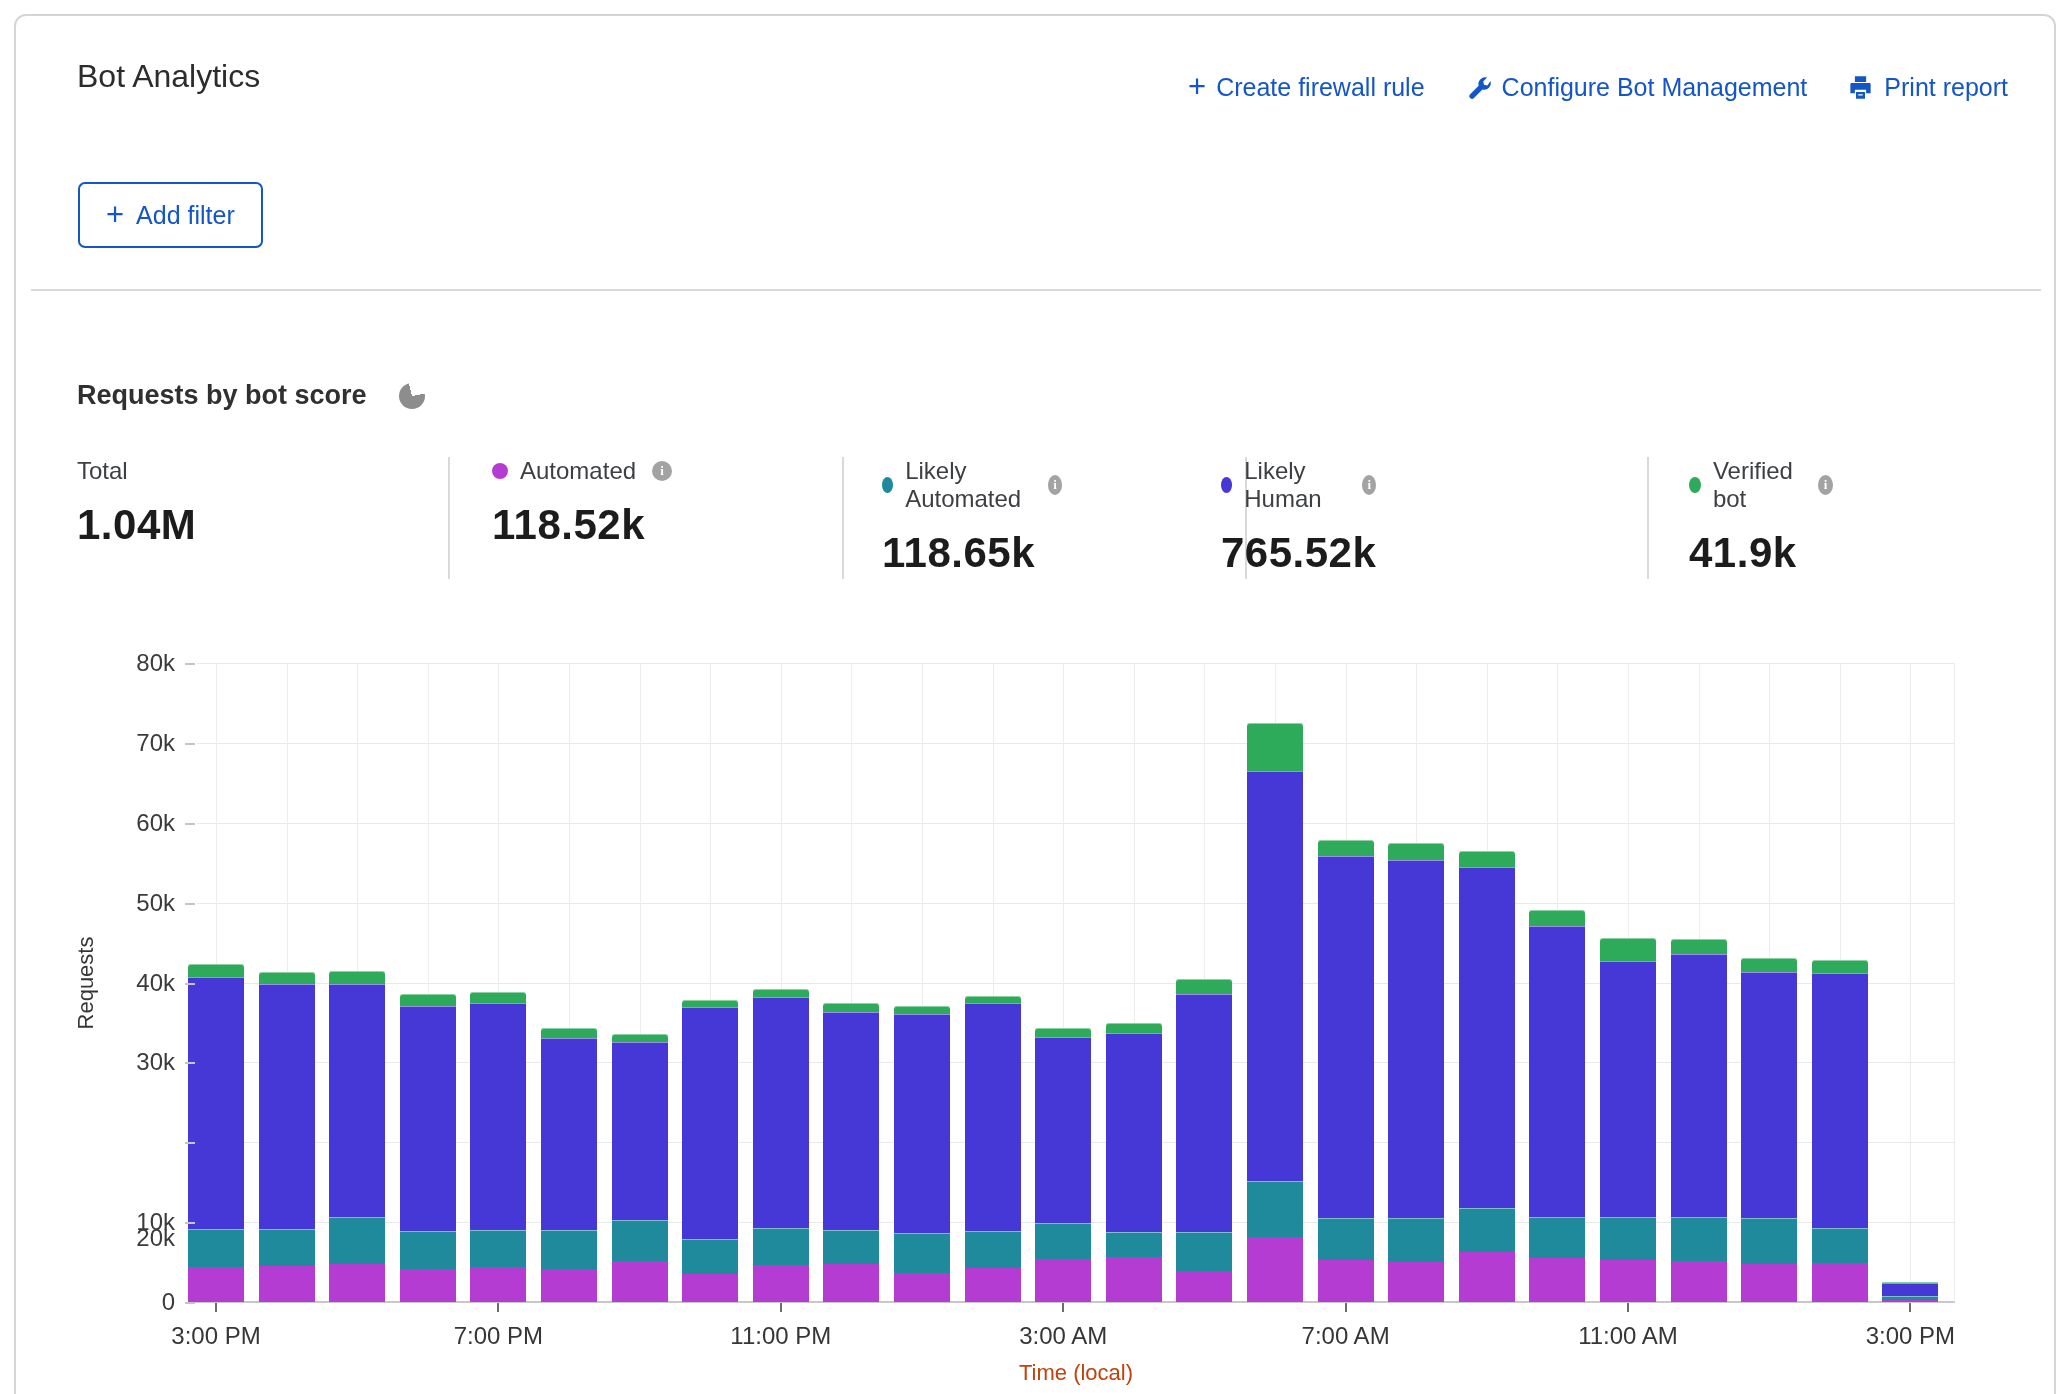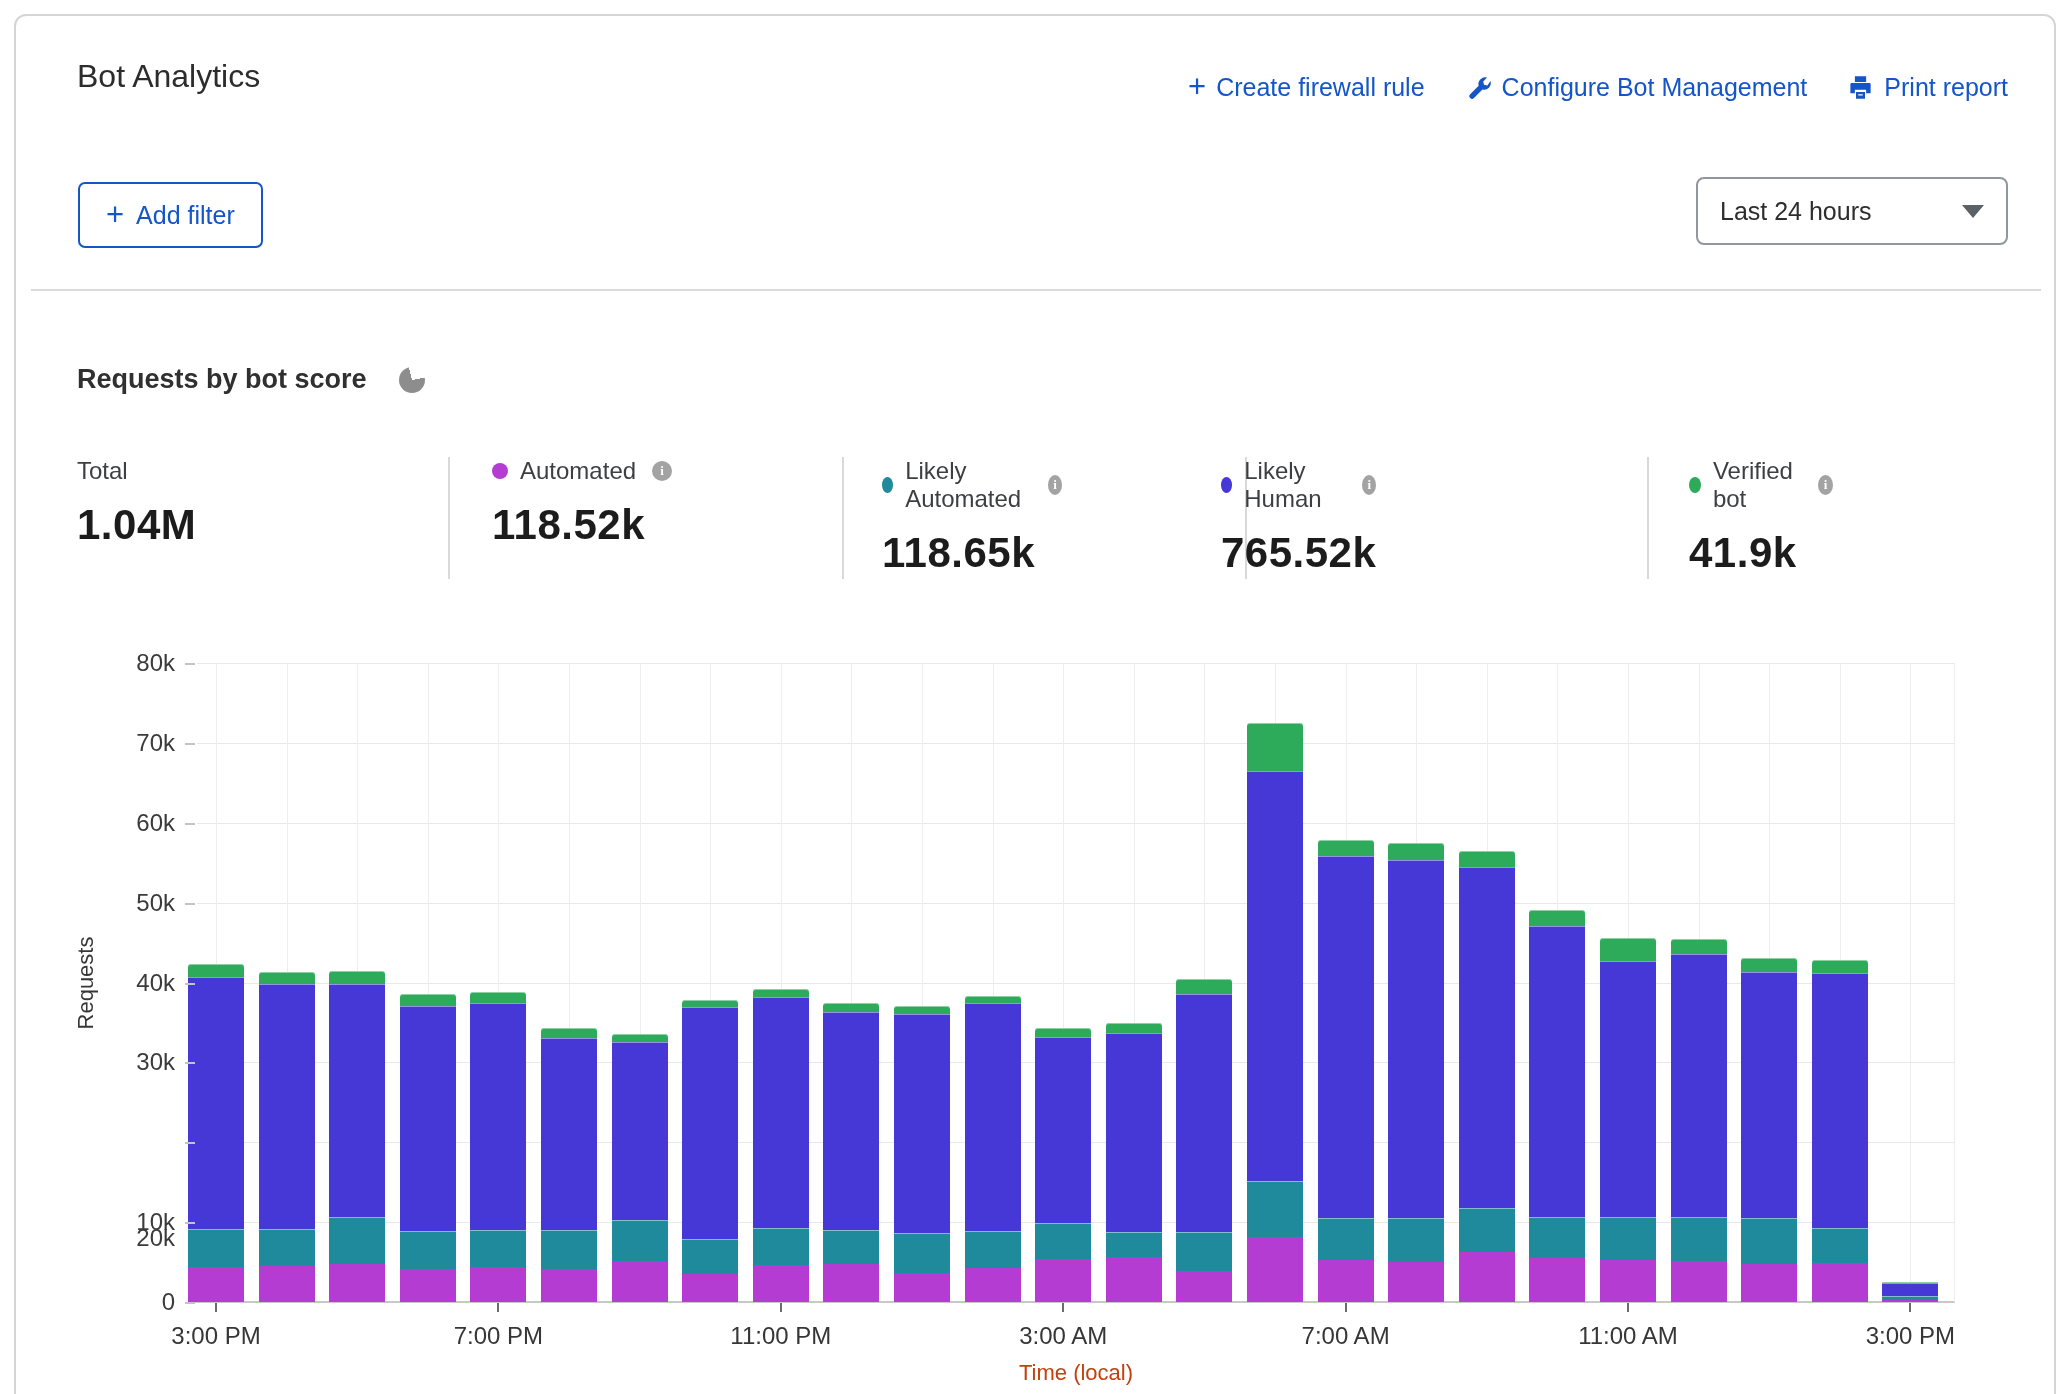--- a/index.html
+++ b/index.html
@@ -13,21 +13,21 @@
   .plus-glyph { font-size:31px; font-weight:400; line-height:1; position:relative; top:-1px; }
   .btn-add { position:absolute; left:62px; top:166px; height:66px; padding:0 26px; display:flex;
     align-items:center; gap:12px; border:2px solid #1455c8; border-radius:7px; background:#fff;
     color:#1455c8; font-size:25px; cursor:pointer; font-family:inherit; }
   .select { position:absolute; right:46px; top:161px; width:312px; height:68px; border:2px solid #91979d;
     border-radius:8px; background:#fff; display:flex; align-items:center; padding:0 22px;
     font-size:25px; color:#2e2e2e; cursor:pointer; }
   .select .caret { margin-left:auto; width:0; height:0; border-left:11px solid transparent;
     border-right:11px solid transparent; border-top:13px solid #5c6166; }
   .divider-h { position:absolute; left:15px; top:273px; width:2010px; height:0; border-top:2px solid #dadada; }
-  .section-title-row { position:absolute; left:61px; top:348px; display:flex; align-items:center; gap:32px; }
+  .section-title-row { position:absolute; left:61px; top:364px; display:flex; align-items:center; gap:32px; }
   .section-title { font-size:27px; font-weight:700; color:#303030; }
   .pie-icon { width:26px; height:26px; border-radius:50%;
     background:conic-gradient(#fff 0 22%, #8d8d8d 22% 96%, #fff 96% 100%); }
   .stats { position:absolute; left:0; top:0; }
   .stat-col { position:absolute; top:441px; }
   .stat-label-row { display:flex; align-items:center; gap:12px; font-size:24px; color:#3d3f42; }
   .dot { width:16px; height:16px; border-radius:50%; }
   .info-icon { width:20px; height:20px; border-radius:50%; background:#a3a3a3; color:#fff;
     font-size:13px; font-weight:700; display:flex; align-items:center; justify-content:center;
     font-family:"Liberation Serif","DejaVu Serif",serif; margin-left:4px; }
@@ -81,24 +81,20 @@
       </span>
       <span>Print report</span>
     </div>
   </div>
 
   <button class="btn-add">
     <span class="plus-glyph">+</span>
     <span>Add filter</span>
   </button>
 
-  <div class="select">
-    <span>Last 24 hours</span>
-    <span class="caret"></span>
-  </div>
 
   <div class="divider-h"></div>
 
   <div class="section-title-row">
     <span class="section-title">Requests by bot score</span>
     <span class="pie-icon"></span>
   </div>
 
   <div class="stats">
     <div class="stat-col" style="left:61px;">

